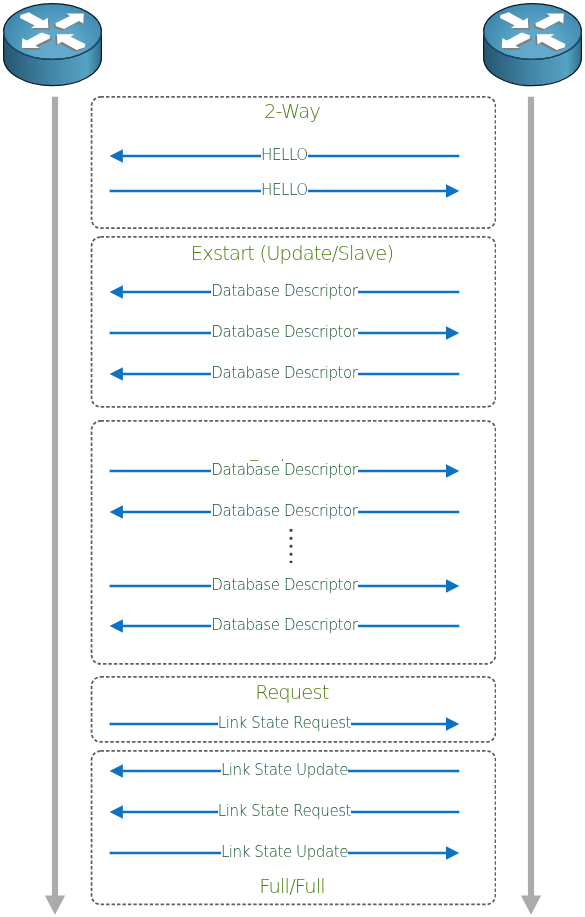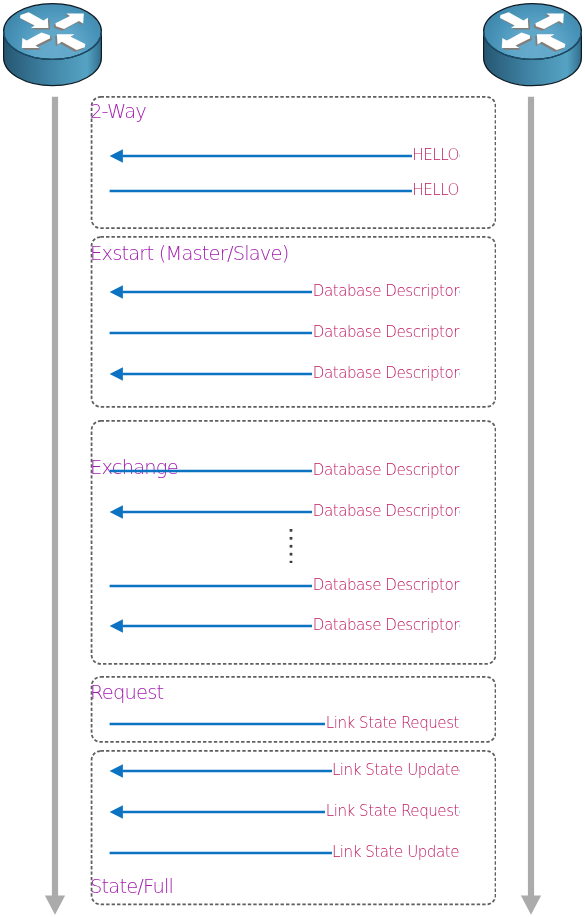--- a/index.html
+++ b/index.html
@@ -12,29 +12,29 @@
   
   .router{position:absolute;}
 
   
   .lifeline{position:absolute;}
 
   
   .phase{position:absolute;left:89px;}
 
   
-  .phase-title{position:absolute;left:90px;width:404px;
-               color:#a21caf;font-size:19.5px;line-height:19.5px;
+  .phase-title{position:absolute;left:90px;width:404px;text-align:center;
+               color:#4d7c0f;font-size:19.5px;line-height:19.5px;
                letter-spacing:-0.85px;font-weight:200;white-space:nowrap;}
 
   
   .msg{position:absolute;height:0;}
   .msg-svg{position:absolute;left:0;top:0;overflow:visible;}
-  .msg-label{position:absolute;left:0;width:100%;text-align:right;
-             color:#be185d;font-size:15.15px;line-height:15.15px;
+  .msg-label{position:absolute;left:0;width:100%;text-align:center;
+             color:#14532d;font-size:15.15px;line-height:15.15px;
              letter-spacing:-0.5px;font-weight:200;white-space:nowrap;}
   .msg-label span{background:#fff;padding:0 0.3px;}
 
   .dots{position:absolute;}
 </style>
 </head>
 <body>
 
 <div id="stage">
 
@@ -102,21 +102,21 @@
       <div class="msg" style="left: 0px; top: 190.5px; width: 585px;">
         <svg class="msg-svg" style="top:-12px" width="585" height="24" viewBox="0 -12 585 24">
           <path d="M446,-6.65 L459.3,0 L446,6.65 Z" fill="#0c72c2"></path>
           <rect x="109.6" y="-1.25" width="336.90000000000003" height="2.5" fill="#0c72c2"></rect>
         </svg>
         <div class="msg-label" style="top: -8px; left: 109.6px; width: 349.7px;"><span>HELLO</span></div>
       </div>
       <div class="phase" style="top: 234.2px;"><svg width="407" height="175.8" viewBox="0 0 407 175.8">
           <rect x="2.55" y="3" width="404" height="169.8" rx="9" ry="9" fill="none" stroke="#5f5f5f" stroke-width="1.75" stroke-dasharray="3.4 2.05" stroke-linecap="butt"></rect>
         </svg></div>
-      <div class="phase-title" style="top: 243.6px;">Exstart (Master/Slave)</div>
+      <div class="phase-title" style="top: 243.6px;">Exstart (Update/Slave)</div>
       <div class="msg" style="left: 0px; top: 291.5px; width: 585px;">
         <svg class="msg-svg" style="top:-12px" width="585" height="24" viewBox="0 -12 585 24">
           <path d="M122.89999999999999,-6.65 L109.6,0 L122.89999999999999,6.65 Z" fill="#0c72c2"></path>
           <rect x="122.39999999999999" y="-1.25" width="336.90000000000003" height="2.5" fill="#0c72c2"></rect>
         </svg>
         <div class="msg-label" style="top: -8px; left: 109.6px; width: 349.7px;"><span>Database Descriptor</span></div>
       </div>
       <div class="msg" style="left: 0px; top: 333.1px; width: 585px;">
         <svg class="msg-svg" style="top:-12px" width="585" height="24" viewBox="0 -12 585 24">
           <path d="M446,-6.65 L459.3,0 L446,6.65 Z" fill="#0c72c2"></path>
@@ -177,21 +177,21 @@
       <div class="msg" style="left: 0px; top: 724px; width: 585px;">
         <svg class="msg-svg" style="top:-12px" width="585" height="24" viewBox="0 -12 585 24">
           <path d="M446,-6.65 L459.3,0 L446,6.65 Z" fill="#0c72c2"></path>
           <rect x="109.6" y="-1.25" width="336.90000000000003" height="2.5" fill="#0c72c2"></rect>
         </svg>
         <div class="msg-label" style="top: -8px; left: 109.6px; width: 349.7px;"><span>Link State Request</span></div>
       </div>
       <div class="phase" style="top: 748px;"><svg width="407" height="159.39999999999998" viewBox="0 0 407 159.39999999999998">
           <rect x="2.55" y="3" width="404" height="153.39999999999998" rx="9" ry="9" fill="none" stroke="#5f5f5f" stroke-width="1.75" stroke-dasharray="3.4 2.05" stroke-linecap="butt"></rect>
         </svg></div>
-      <div class="phase-title" style="top: 877.3px;">State/Full</div>
+      <div class="phase-title" style="top: 877.3px;">Full/Full</div>
       <div class="msg" style="left: 0px; top: 770.6px; width: 585px;">
         <svg class="msg-svg" style="top:-12px" width="585" height="24" viewBox="0 -12 585 24">
           <path d="M122.89999999999999,-6.65 L109.6,0 L122.89999999999999,6.65 Z" fill="#0c72c2"></path>
           <rect x="122.39999999999999" y="-1.25" width="336.90000000000003" height="2.5" fill="#0c72c2"></rect>
         </svg>
         <div class="msg-label" style="top: -8px; left: 109.6px; width: 349.7px;"><span>Link State Update</span></div>
       </div>
       <div class="msg" style="left: 0px; top: 811.9px; width: 585px;">
         <svg class="msg-svg" style="top:-12px" width="585" height="24" viewBox="0 -12 585 24">
           <path d="M122.89999999999999,-6.65 L109.6,0 L122.89999999999999,6.65 Z" fill="#0c72c2"></path>

